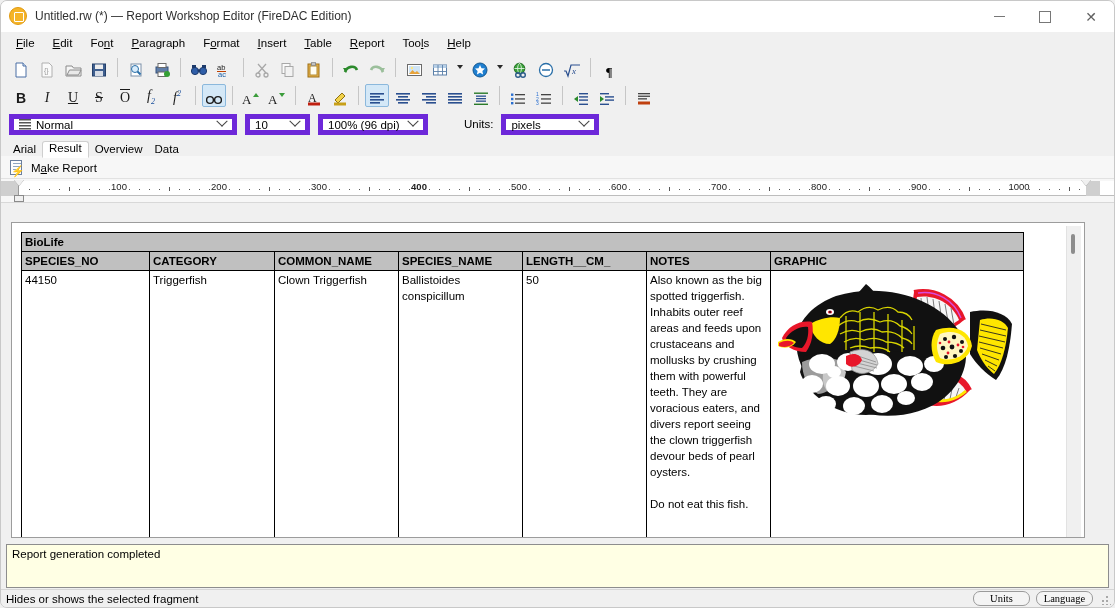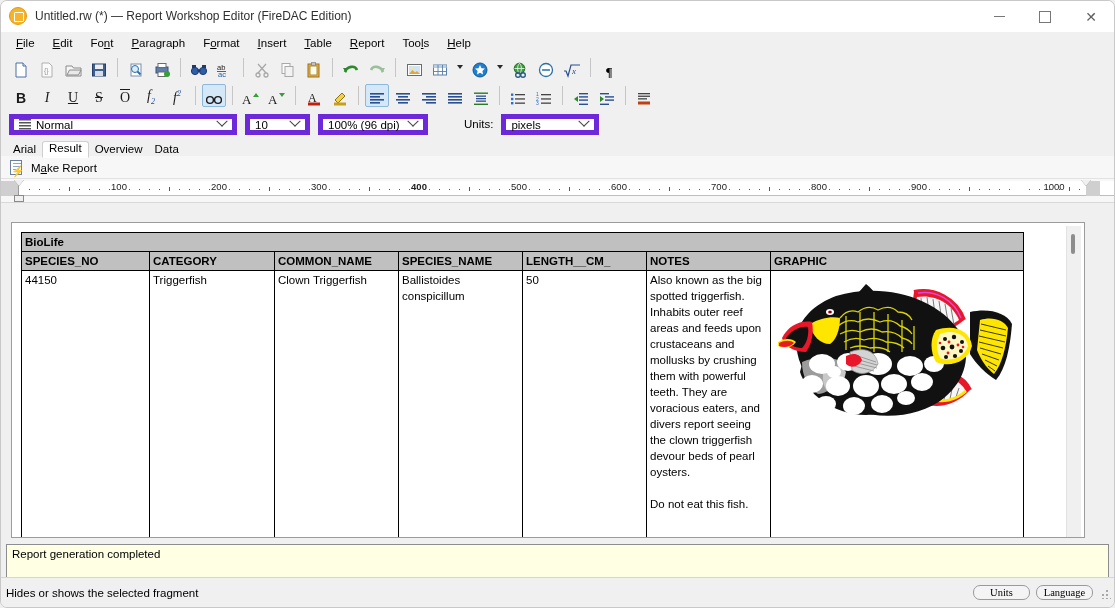--- a/index.html
+++ b/index.html
@@ -387,21 +387,21 @@
     height: 44px;
     background: #ffffe4;
     border: 1px solid #8d8d8d;
     font-size: 11.5px;
     color: #000;
     padding: 3px 5px;
   }
   .statusbar {
     position: absolute;
     left: 0; right: 0; bottom: 0;
-    height: 30px;
+    height: 18px;
     background: #f0f0f0;
     border-top: 1px solid #d6d6d6;
     display: flex;
     align-items: center;
     font-size: 11.5px;
     color: #000;
     padding-left: 5px;
   }
   .statusbar .spacer { flex: 1; }
   .sb-btn {
@@ -812,21 +812,21 @@
     <div class="ruler" id="ruler">
         <div class="tickmajor" style="left: 118px;">100</div>
         <div class="tickmajor" style="left: 218px;">200</div>
         <div class="tickmajor" style="left: 318px;">300</div>
         <div class="tickmajor" style="left: 418px; font-weight: bold;">400</div>
         <div class="tickmajor" style="left: 518px;">500</div>
         <div class="tickmajor" style="left: 618px;">600</div>
         <div class="tickmajor" style="left: 718px;">700</div>
         <div class="tickmajor" style="left: 818px;">800</div>
         <div class="tickmajor" style="left: 918px;">900</div>
-        <div class="tickmajor" style="left: 1053px;">1000</div>
+        <div class="tickmajor" style="left: 1018px;">1000</div>
         <div class="tickdot" style="left: 28px;"></div>
         <div class="tickdot" style="left: 38px;"></div>
         <div class="tickdot" style="left: 48px;"></div>
         <div class="tickdot" style="left: 58px;"></div>
         <div class="tickminor" style="left: 68px;"></div>
         <div class="tickdot" style="left: 78px;"></div>
         <div class="tickdot" style="left: 88px;"></div>
         <div class="tickdot" style="left: 98px;"></div>
         <div class="tickdot" style="left: 108px;"></div>
         <div class="tickdot" style="left: 128px;"></div>

